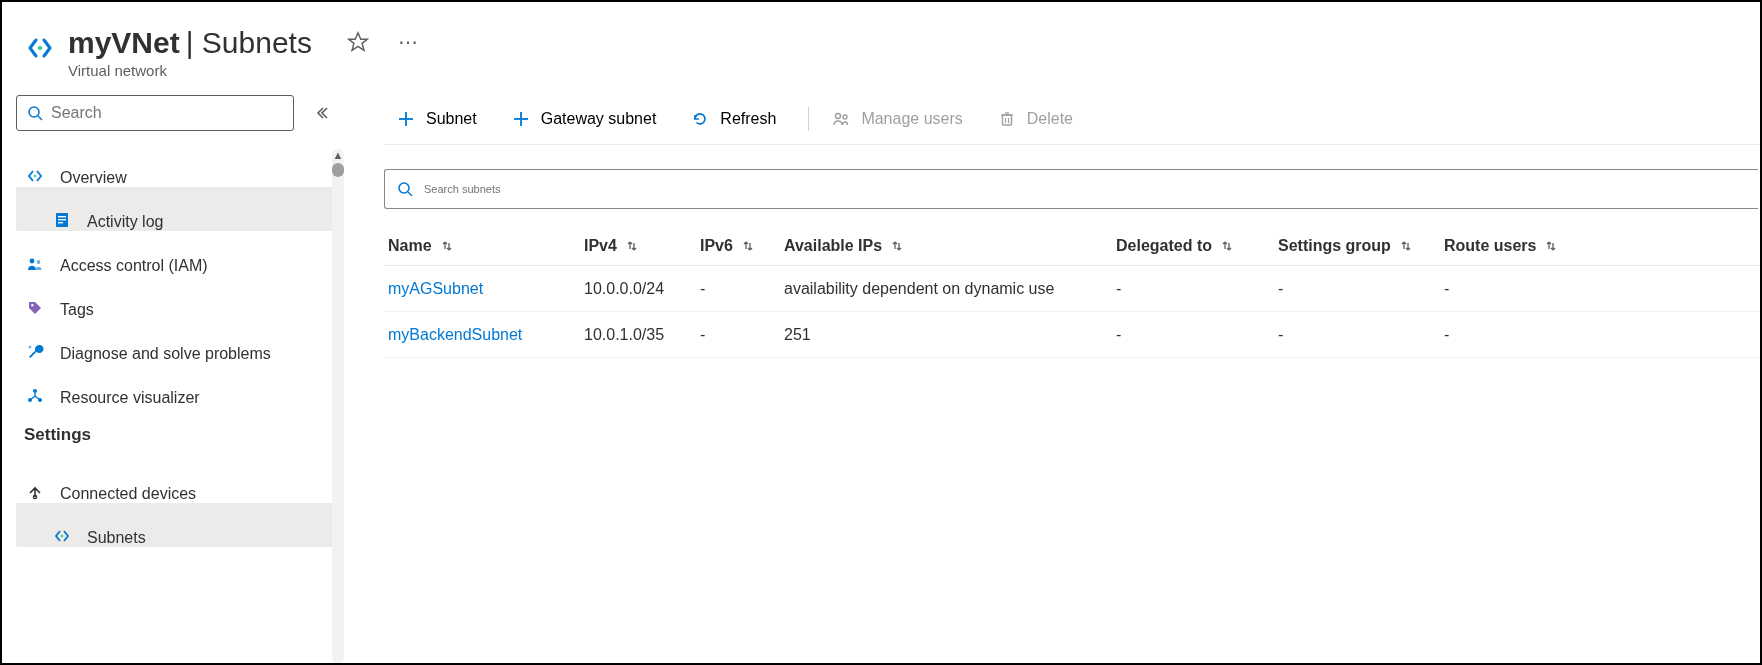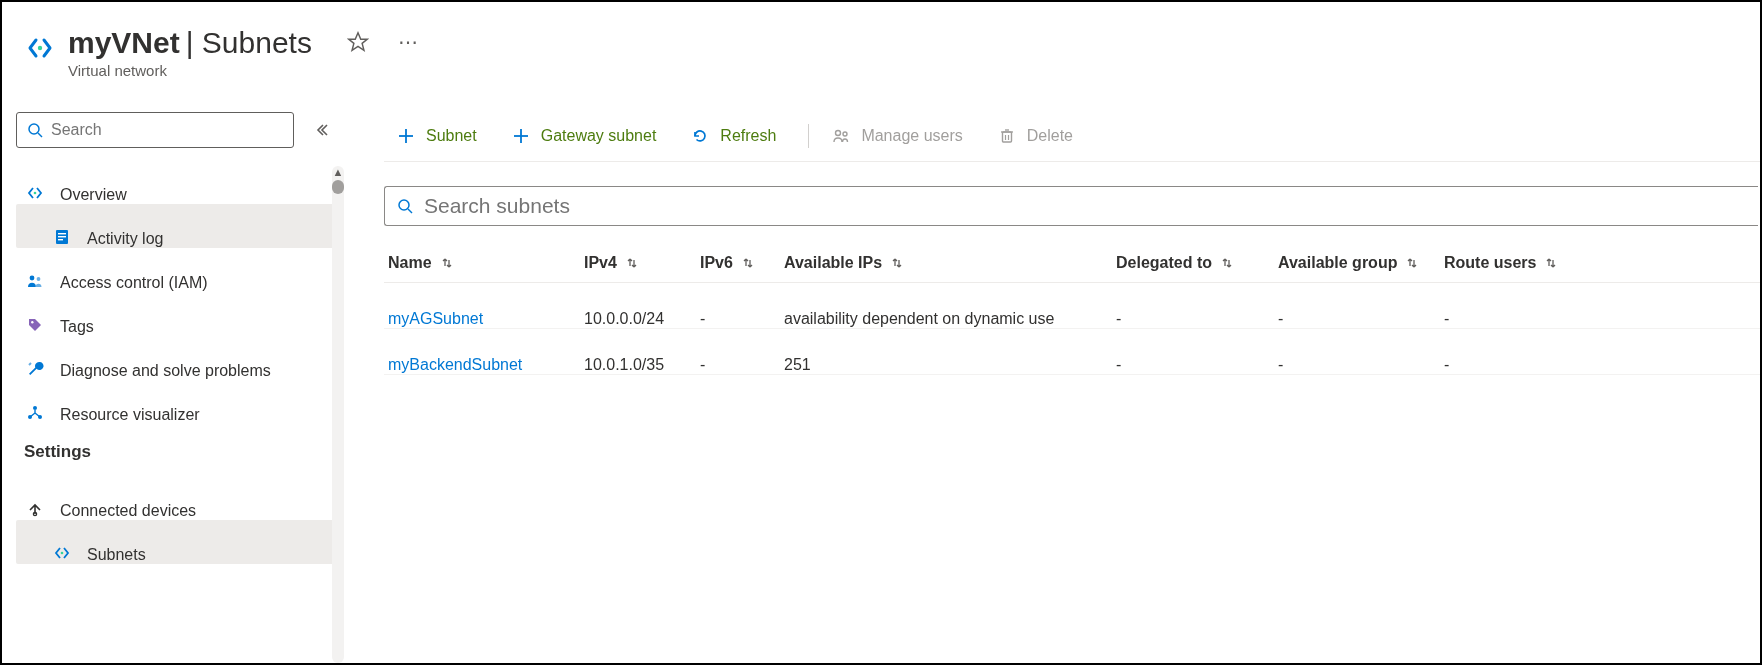--- a/index.html
+++ b/index.html
@@ -1,17 +1,17 @@
 <!DOCTYPE html>
 <html><head>
 <meta charset="utf-8">
 <style>
   * { box-sizing: border-box; margin: 0; padding: 0; }
   html, body { font-family: "Segoe UI", Arial, sans-serif; font-size: 15px; color: #323130; background: #fff; }
-  .page { width: 1762px; height: 665px; border: 2px solid #000; position: relative; display: flex; flex-direction: column; overflow: hidden; gap: 17px; }
+  .page { width: 1762px; height: 665px; border: 2px solid #000; position: relative; display: flex; flex-direction: column; overflow: hidden; }
 
   
   .header { display: flex; align-items: flex-start; padding: 24px 20px 10px 20px; }
   .header-icon { width: 36px; height: 36px; display: flex; align-items: center; justify-content: center; margin-right: 10px; margin-top: 4px; }
   .title-block { display: flex; flex-direction: column; }
   .title-row { display: flex; align-items: center; }
   .title-main { font-size: 30px; font-weight: 700; color: #323130; }
   .title-sub { font-size: 30px; font-weight: 400; color: #323130; margin-left: 6px; }
   .title-type { font-size: 15px; color: #605e5c; margin-top: 2px; }
   .fav-btn { margin-left: 30px; width: 32px; height: 32px; display: flex; align-items: center; justify-content: center; cursor: pointer; }
@@ -33,37 +33,37 @@
   .nav-item .nav-ic { width: 22px; height: 22px; margin-right: 14px; display: flex; align-items: center; justify-content: center; }
   .nav-item span.lbl { font-size: 16px; color: #323130; }
   .section-title { font-size: 17px; font-weight: 600; color: #323130; margin: 18px 0 8px 8px; }
   .scroll-track { position: absolute; right: -2px; top: 60px; bottom: 0; width: 12px; background: #f3f2f1; border-radius: 6px; }
   .scroll-thumb { position: absolute; top: 0; width: 12px; height: 14px; background: #a19f9d; border-radius: 6px; }
   .scroll-up-arrow { font-size: 11px; color: #605e5c; text-align: center; }
 
   
   .main { flex: 1; display: flex; flex-direction: column; padding: 0 0 0 42px; overflow: hidden; }
   .toolbar { display: flex; align-items: center; height: 56px; border-bottom: 1px solid #edebe9; padding-top: 4px; }
-  .tb-btn { display: flex; align-items: center; height: 36px; padding: 0 12px; margin-right: 10px; cursor: pointer; border-radius: 2px; color: #4d7c0f; }
+  .tb-btn { display: flex; align-items: center; height: 36px; padding: 0 12px; margin-right: 10px; cursor: pointer; border-radius: 2px; color: #000000; }
   .tb-btn.disabled { color: #a19f9d; cursor: default; }
   .tb-btn .tb-ic { width: 20px; height: 20px; margin-right: 10px; display: flex; align-items: center; justify-content: center; }
   .tb-sep { width: 1px; height: 24px; background: #d2d0ce; margin: 0 10px; }
   .tb-btn span.lbl { font-size: 16px; }
 
   .filter-row { margin-top: 24px; margin-right: 2px; }
   .filter-box { display: flex; align-items: center; border: 1px solid #8a8886; border-right: none; border-radius: 3px 0 0 3px; height: 40px; padding: 0 12px; }
-  .filter-box input { border: none; outline: none; font-size: 21px; flex: 1; background: transparent; }
+  .filter-box input { border: none; outline: none; font-size: 11px; flex: 1; background: transparent; }
   .filter-box svg { margin-right: 10px; }
 
   
   .table { margin-top: 18px; }
   .thead { display: flex; border-bottom: 1px solid #edebe9; padding: 10px 4px; }
   .th { font-size: 16px; font-weight: 600; color: #323130; display: flex; align-items: center; cursor: pointer; }
   .sort-ic { margin-left: 8px; display: flex; color: #605e5c; }
-  .trow { display: flex; align-items: flex-end; border-bottom: 1px solid #f3f2f1; height: 46px; padding: 0 4px; }
+  .trow { display: flex; align-items: center; border-bottom: 1px solid #f3f2f1; height: 46px; padding: 0 4px; }
   .td { font-size: 16px; color: #323130; }
   .td.link { color: #0078d4; cursor: pointer; }
 
   .col-name   { width: 196px; }
   .col-ipv4   { width: 116px; }
   .col-ipv6   { width: 84px; }
   .col-avail  { width: 332px; }
   .col-deleg  { width: 162px; }
   .col-sec    { width: 166px; }
   .col-route  { width: 150px; }
@@ -316,21 +316,21 @@
           <div class="th col-deleg">
             <span>Delegated to</span>
             <span class="sort-ic">
                 <svg width="14" height="14" viewBox="0 0 14 14">
                   <path d="M5,10V3M5,3l-2,2M5,3l2,2" stroke="#605e5c" stroke-width="1.3" fill="none"></path>
                   <path d="M9,4v7M9,11l-2-2M9,11l2-2" stroke="#605e5c" stroke-width="1.3" fill="none"></path>
                 </svg>
               </span>
           </div>
           <div class="th col-sec">
-            <span>Available group</span>
+            <span>Settings group</span>
             <span class="sort-ic">
                 <svg width="14" height="14" viewBox="0 0 14 14">
                   <path d="M5,10V3M5,3l-2,2M5,3l2,2" stroke="#605e5c" stroke-width="1.3" fill="none"></path>
                   <path d="M9,4v7M9,11l-2-2M9,11l2-2" stroke="#605e5c" stroke-width="1.3" fill="none"></path>
                 </svg>
               </span>
           </div>
           <div class="th col-route">
             <span>Route users</span>
             <span class="sort-ic">

